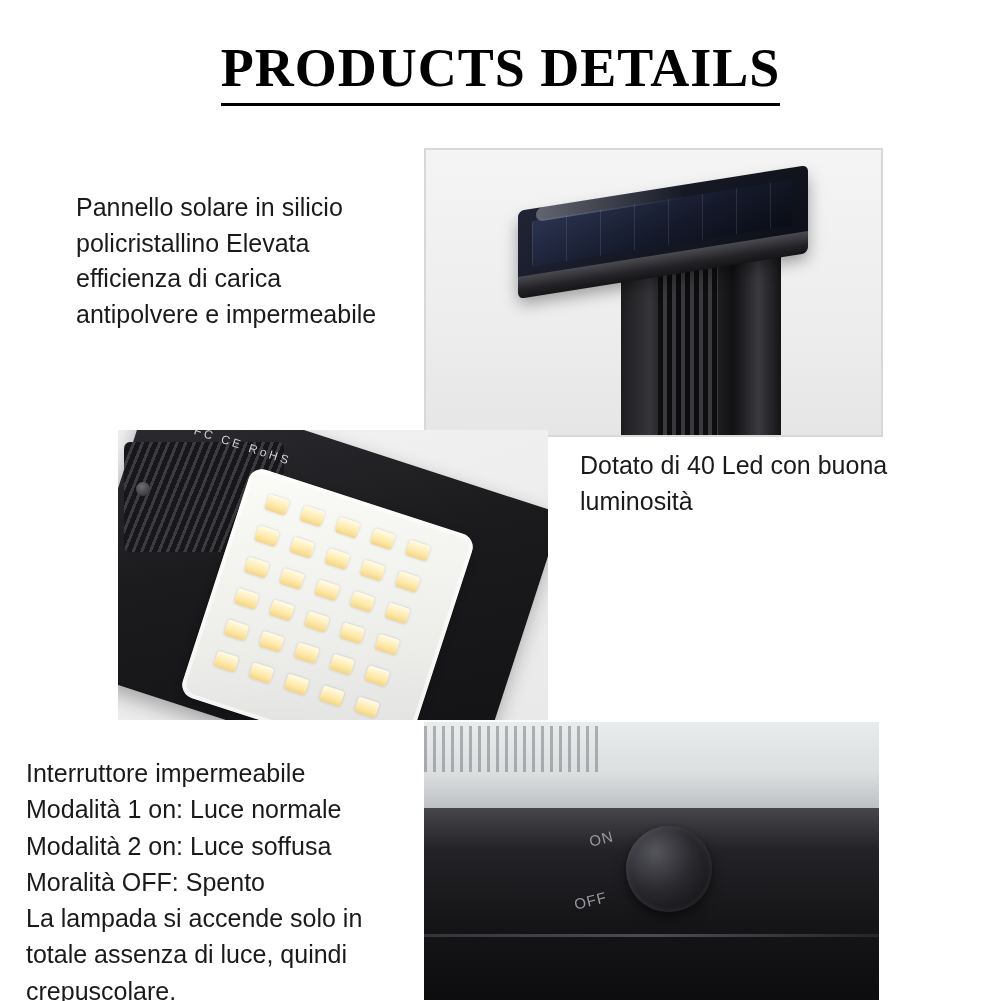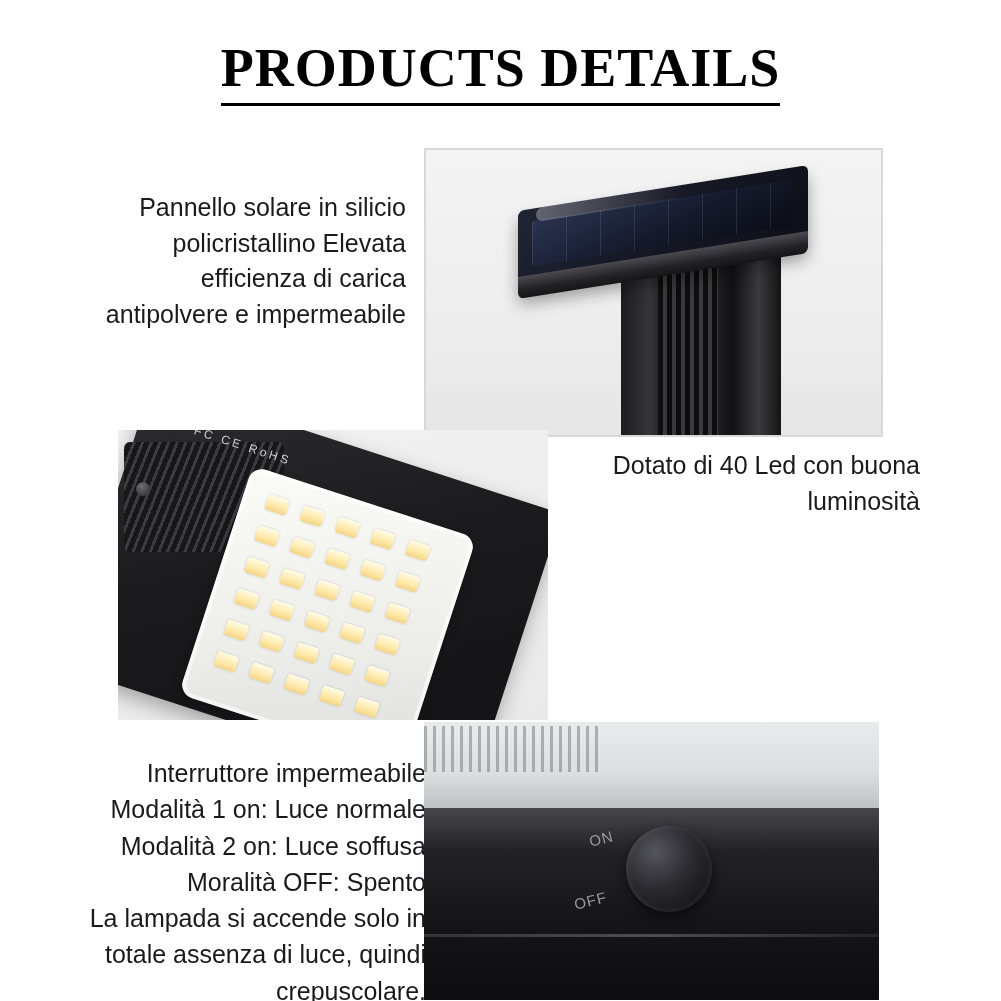--- a/index.html
+++ b/index.html
@@ -41,21 +41,20 @@
     line-height: 1.05;
   }
 
   
   .caption {
     position: absolute;
     color: #1a1a1a;
     font-size: 25px;
     line-height: 1.42;
     white-space: pre-line;
-    text-align: right;
   }
   #cap-solar { left: 76px; top: 190px; width: 330px; }
   #cap-led   { left: 580px; top: 448px; width: 340px; }
   #cap-switch{ left: 26px; top: 755px; width: 400px; font-size: 25px; line-height: 1.45;}
 
   
   .photo {
     position: absolute;
     overflow: hidden;
     background: #efefef;

